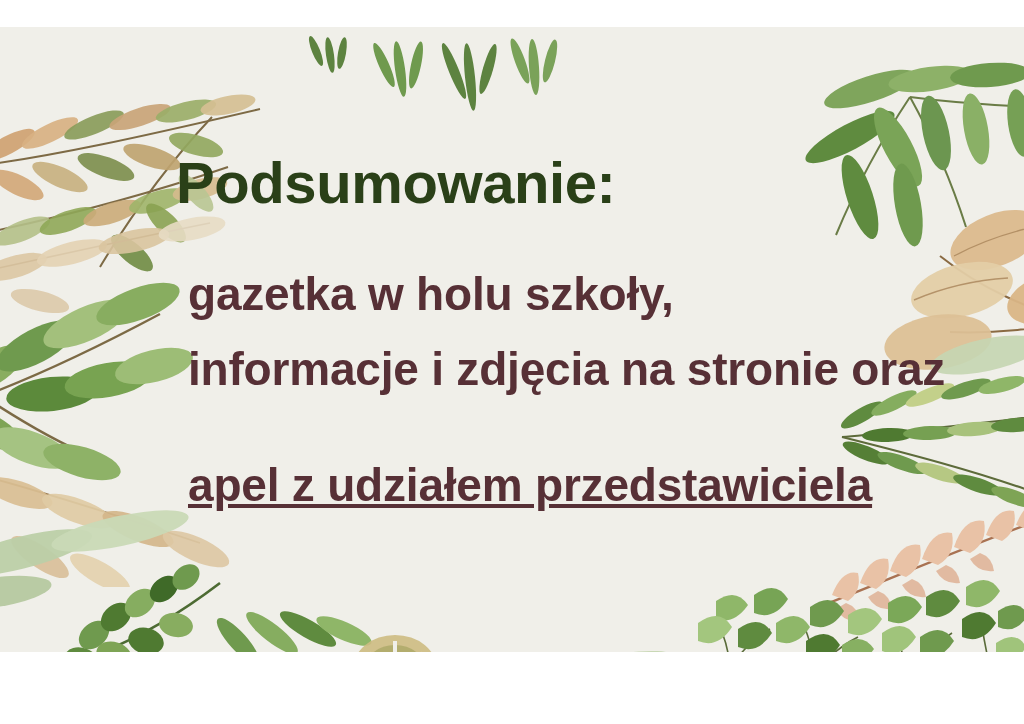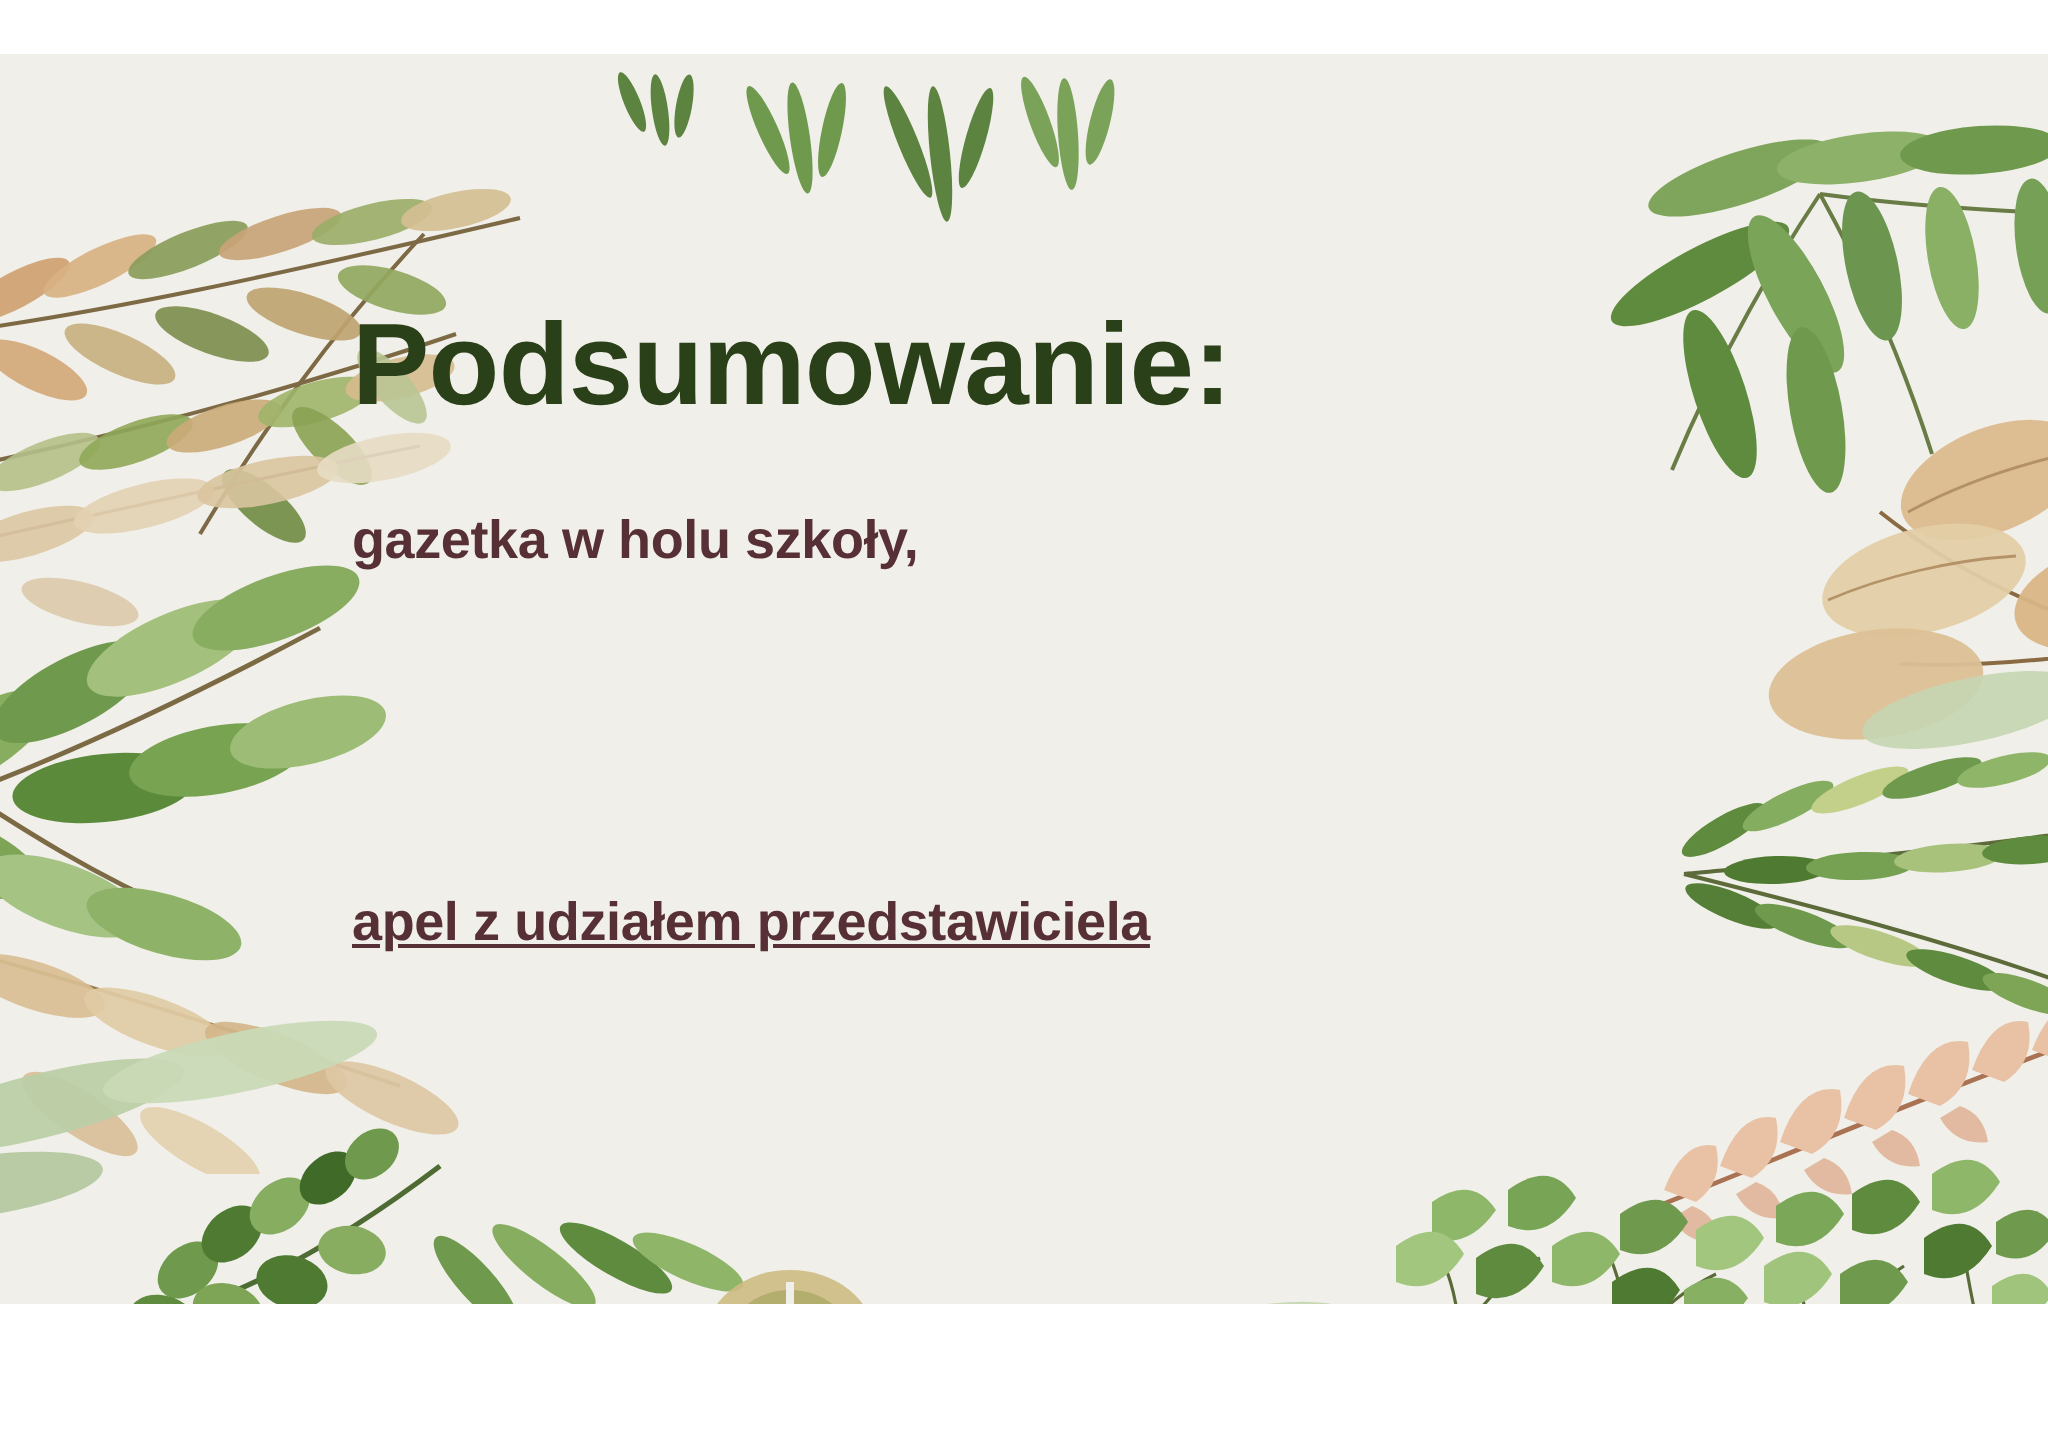--- a/index.html
+++ b/index.html
@@ -61,23 +61,23 @@
     font-size: 58px;
     font-weight: bold;
     line-height: 1.0;
     letter-spacing: -0.4px;
     color: #2a4018;
     white-space: nowrap;
   }
 
   .body-line {
     position: absolute;
-    margin: 0;
+    margin: 12px;
     font-family: "Liberation Sans", sans-serif;
-    font-size: 27px;
+    font-size: 46px;
     font-weight: bold;
     line-height: 1.18;
     letter-spacing: -0.2px;
     color: #573036;
     white-space: nowrap;
   }
 
   #body-line-1 { left: 176px; top: 228px; }
   #body-line-2 { left: 176px; top: 303px; }
   #body-line-3 { left: 176px; top: 347px; }
@@ -349,20 +349,21 @@
       </svg>
 
     </div>
 
     <div id="text-block">
 
       <h1 id="slide-title">Podsumowanie:</h1>
 
       <p class="body-line" id="body-line-1">gazetka w holu szkoły,</p>
 
+      <p class="body-line" id="body-line-2">informacje i zdjęcia na stronie oraz</p>
 
 
       <p class="body-line" id="body-line-4">apel z udziałem przedstawiciela</p>
 
 
     </div>
 
   </div>
 </div>
 

